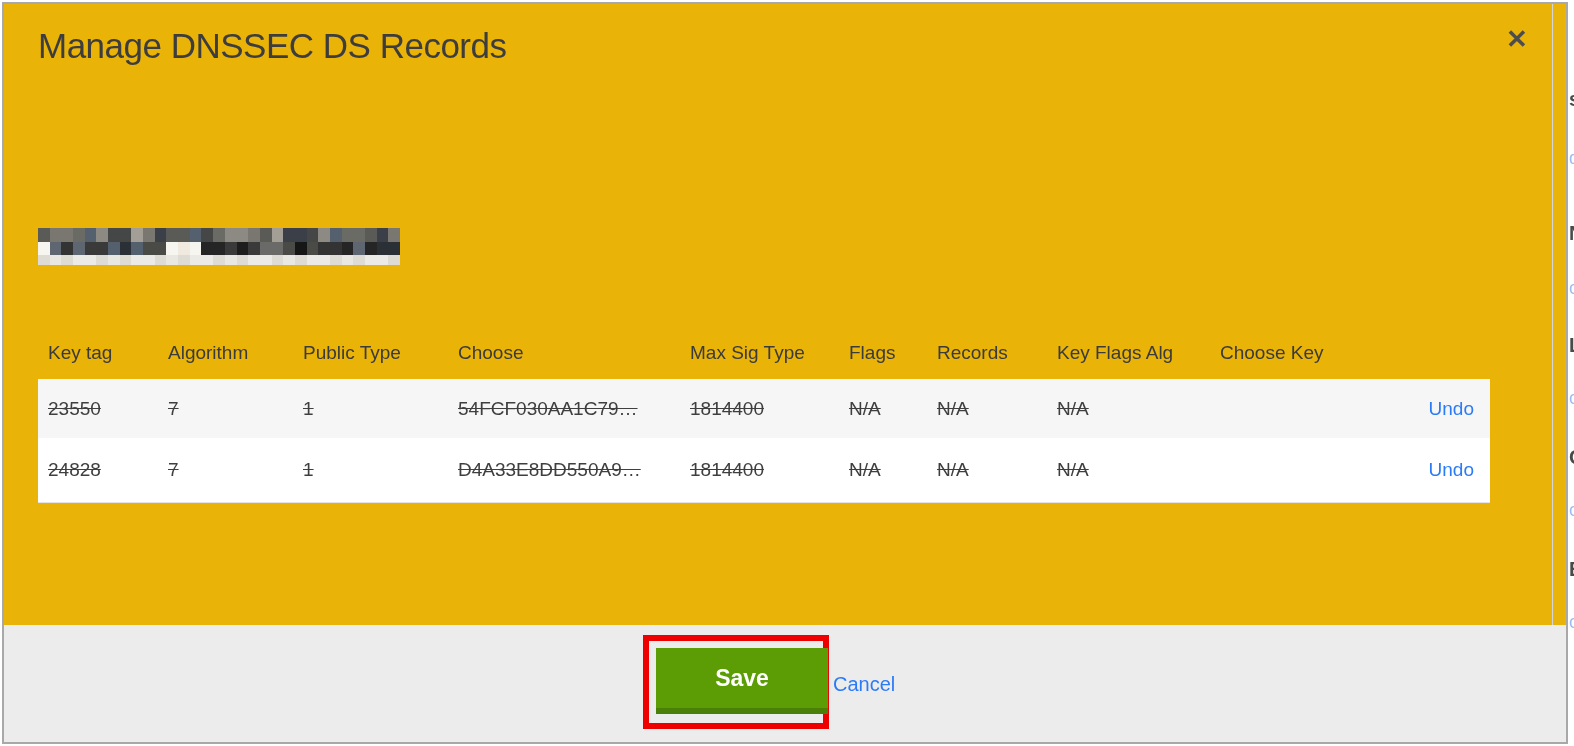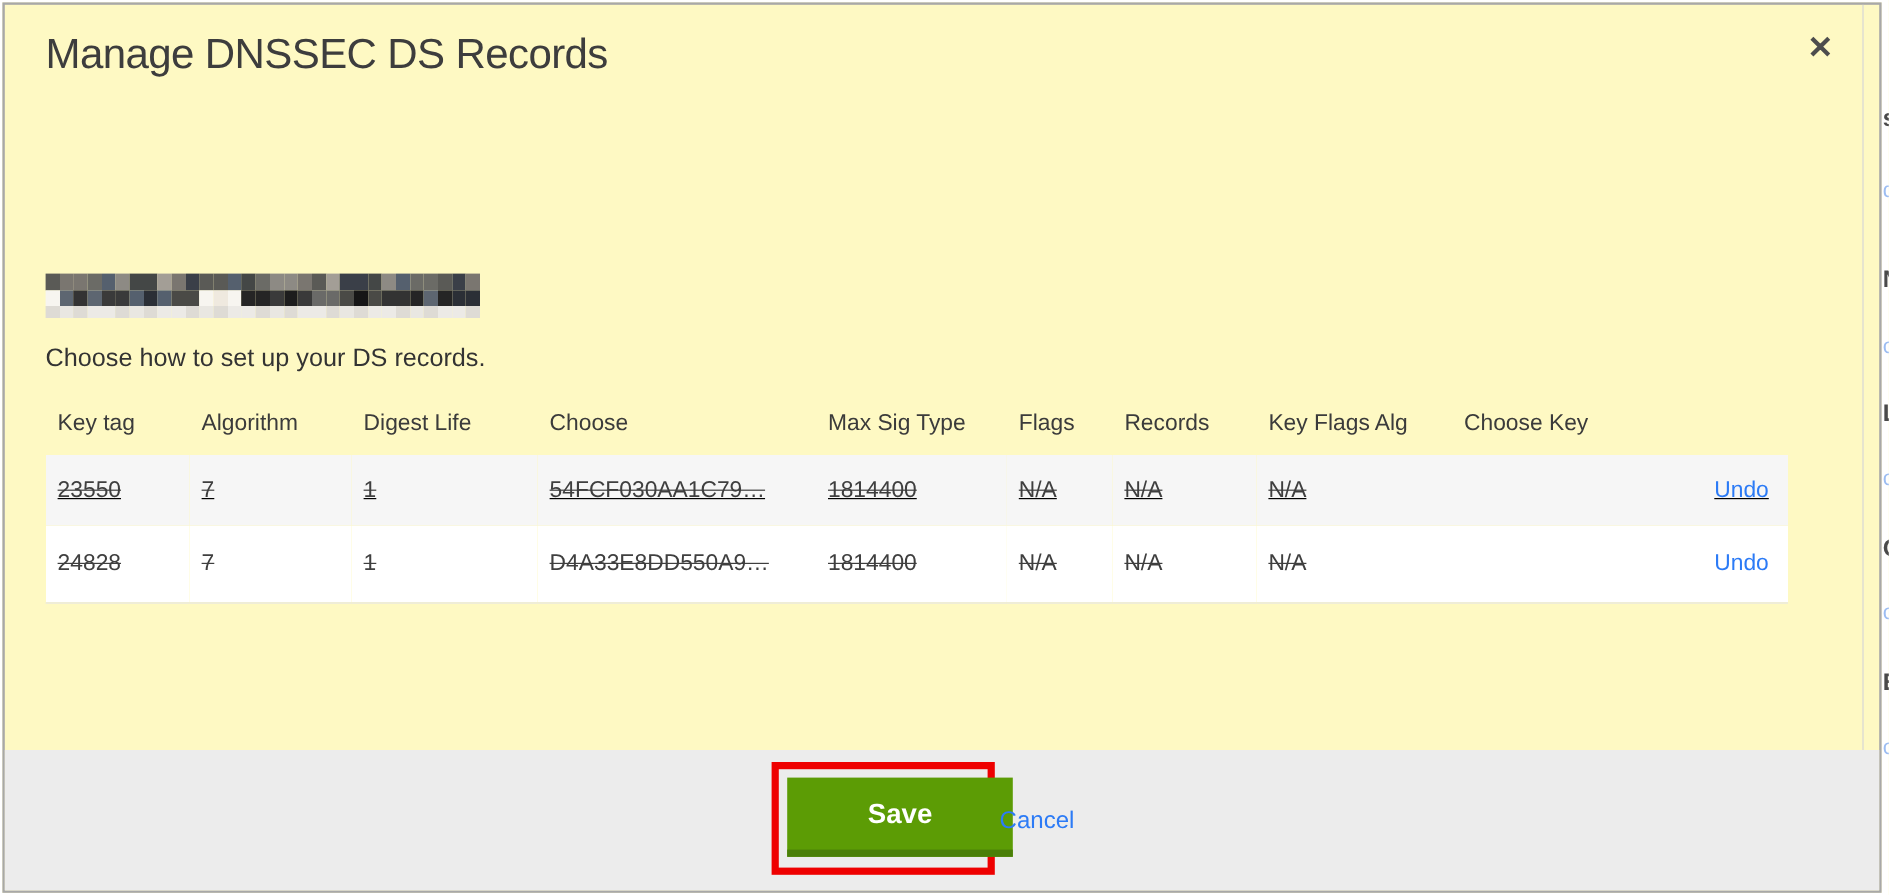--- a/index.html
+++ b/index.html
@@ -11,21 +11,21 @@
   }
 
   
   .edge-frag { position:absolute; left:1569px; width:8px; overflow:hidden; white-space:nowrap; }
   .edge-frag.bold { color:#4a4a4a; font-weight:bold; font-size:20px; }
   .edge-frag.link { color:#9cbdf2; font-size:18px; }
 
   
   .window {
     position:absolute; left:2px; top:2px; width:1566px; height:742px;
-    border:2px solid #a8a8a8; background:#fef9c3;
+    border:2px solid #a8a8a8; background:#eab308;
   }
   .modal-edge-line {
     position:absolute; left:1548px; top:0; width:1px; height:621px; background:#d6d6d6;
   }
 
   .dialog-title {
     position:absolute; left:34px; top:22px;
     font-size:35px; font-weight:300; color:#3d3d3d; letter-spacing:-0.5px;
   }
   .close-btn {
@@ -51,21 +51,21 @@
   table { width:1452px; table-layout:fixed; border-collapse:collapse; }
   th {
     text-align:left; font-weight:400; font-size:19px; color:#3b3b3b;
     padding:14px 0 15px 10px; white-space:nowrap;
   }
   td {
     font-size:19px; color:#3f3f3f; padding:0 0 0 10px; white-space:nowrap;
     overflow:hidden;
   }
   tr.rec-row td { height:59px; }
-  tr.rec-row.odd { background:#f6f6f6;text-decoration:underline; }
+  tr.rec-row.odd { background:#f6f6f6; }
   tr.rec-row.even { background:#ffffff; border-bottom:1px solid #e4e4e4; }
   tr.rec-row.even td { height:64px; }
   .struck { text-decoration:line-through; }
   td.action-cell { text-align:right; padding-right:16px; }
   .undo-link { color:#2c7bf6; text-decoration:none; font-size:19px; cursor:pointer; }
 
   .add-ds-btn {
     position:absolute; left:34px; top:510px; width:213px; height:43px;
     background:#ffffff; border:3px solid #5ca012; color:#56a011;
     font-size:20px; font-family:inherit; cursor:pointer;
@@ -74,21 +74,21 @@
   
   .footer {
     position:absolute; left:0; right:0; top:621px; bottom:0;
     background:#ececec;
   }
   .save-highlight {
     position:absolute; left:639px; top:10px; width:186px; height:94px;
     border:6px solid #ee0000; padding:7px 0 0 7px;
   }
   .save-btn {
-    display:block; width:188px; height:66px;
+    display:block; width:172px; height:66px;
     background:#5c9c05; border:none; border-bottom:6px solid #4a7f08;
     color:#ffffff; font-size:23px; font-weight:bold; font-family:inherit; cursor:pointer;
   }
   .cancel-link {
     position:absolute; left:829px; top:48px;
     color:#2c7bf6; font-size:20px; text-decoration:none; cursor:pointer;
   }
 </style>
 </head>
 <body>
@@ -203,41 +203,40 @@
       <i style="background: rgb(236, 234, 230);"></i>
       <i style="background: rgb(236, 234, 230);"></i>
       <i style="background: rgb(222, 219, 213);"></i>
       <i style="background: rgb(233, 231, 226);"></i>
       <i style="background: rgb(222, 219, 213);"></i>
       <i style="background: rgb(236, 234, 230);"></i>
       <i style="background: rgb(236, 234, 230);"></i>
       <i style="background: rgb(222, 219, 213);"></i>
     </div>
 
-  <p class="instruction">Choose how to set up your DS records.</p>
 
   <div class="ds-table-wrap">
     <table>
       <colgroup>
         <col style="width:120px">
           <col style="width:135px">
           <col style="width:155px">
         <col style="width:232px">
           <col style="width:159px">
           <col style="width:88px">
         <col style="width:120px">
           <col style="width:163px">
           <col style="width:130px">
         <col style="width:150px">
       </colgroup>
       <thead>
         <tr>
           <th>Key tag</th>
           <th>Algorithm</th>
-          <th>Digest Life</th>
+          <th>Public Type</th>
           <th>Choose</th>
           <th>Max Sig Type</th>
           <th>Flags</th>
           <th>Records</th>
           <th>Key Flags Alg</th>
           <th>Choose Key</th>
           <th></th>
         </tr>
       </thead>
       <tbody>

